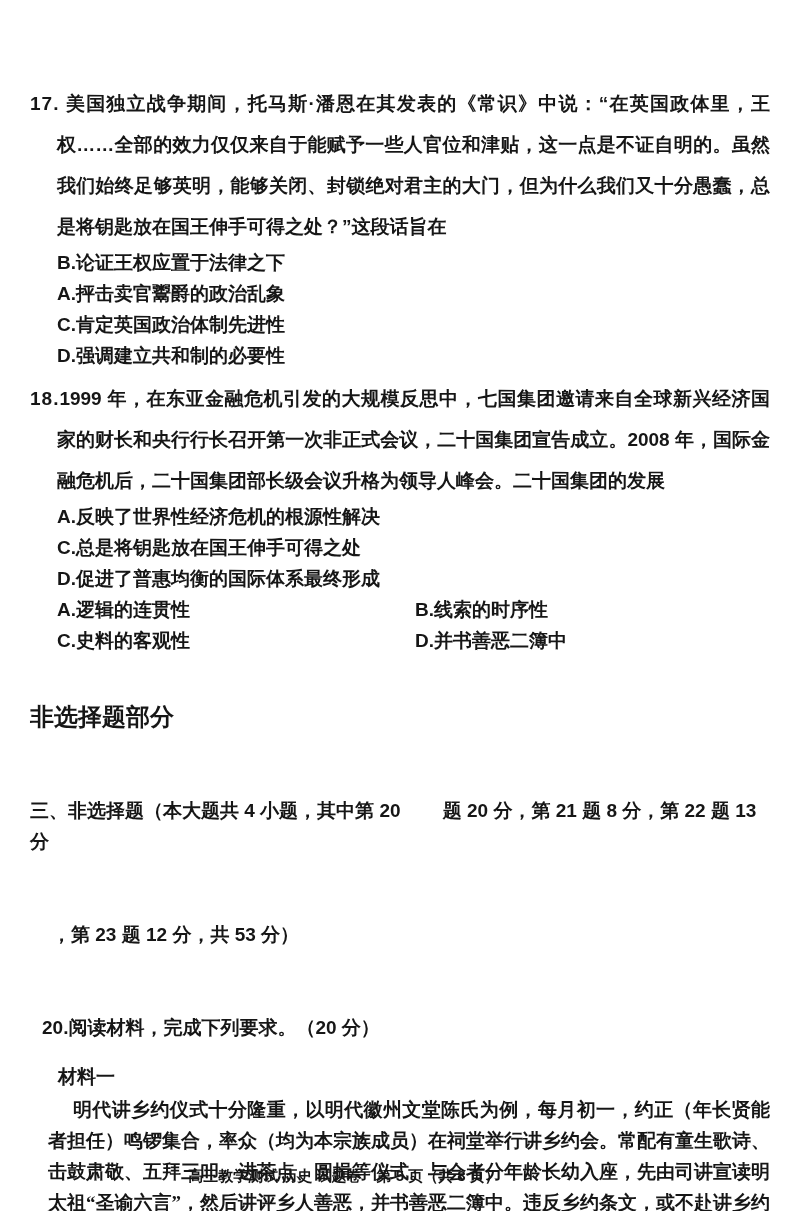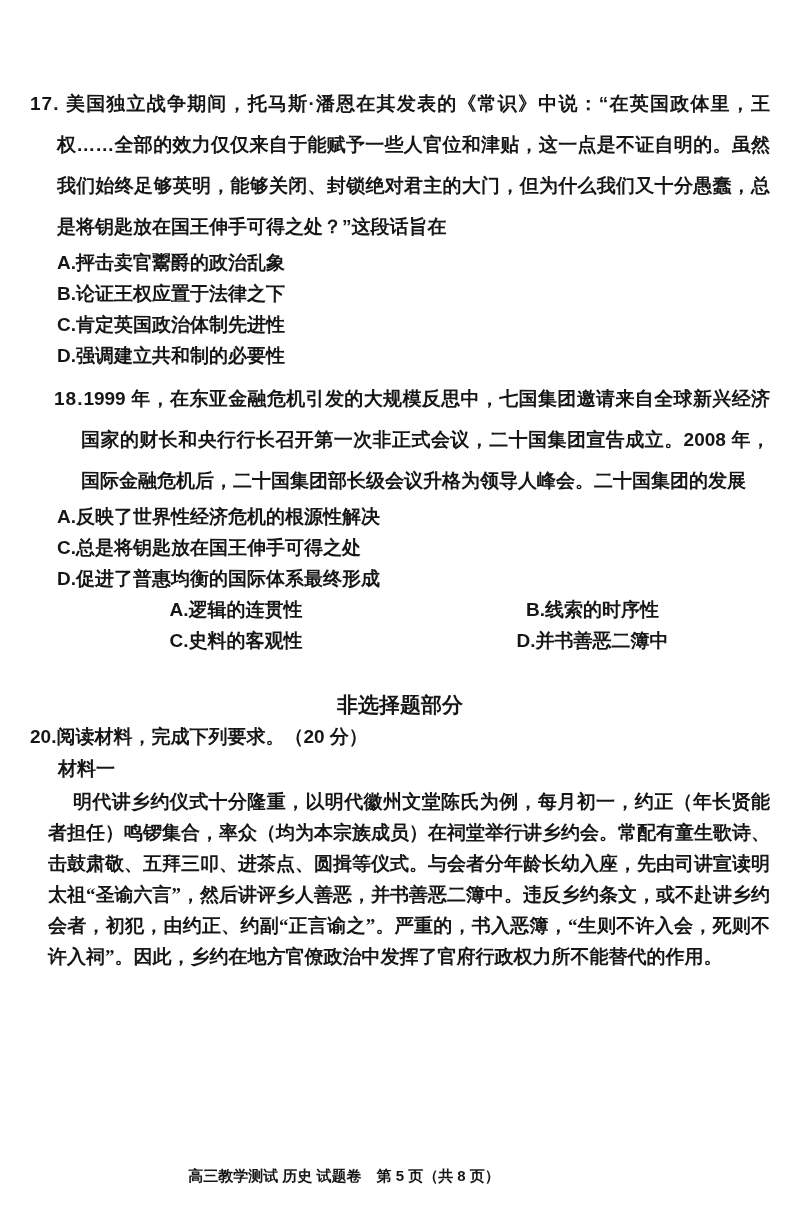--- a/index.html
+++ b/index.html
@@ -38,47 +38,47 @@
     font-size: 19px;
     line-height: 31px;
   }
   .opts2 {
     display: grid;
     grid-template-columns: 358px auto;
     padding-left: 27px;
     font-weight: 700;
     font-size: 19px;
     line-height: 31px;
-    text-align: center;
   }
-  .mt7  { margin-top: 7px; margin-left: 24px; }
+  .mt7  { margin-top: 7px; }
   .mt1  { margin-top: 1px; }
   
   .section-header {
-    margin-top: 32px;
-    text-align: center;
+    margin-top: 44px;
+    text-align: left;
     font-weight: 700;
-    font-size: 21px;
+    font-size: 24px;
     line-height: 33px;
   }
   .section-intro {
     font-weight: 700;
     font-size: 19px;
     line-height: 31px;
     white-space: pre-wrap;
   }
   .section-intro .line2 { padding-left: 22px; }
   
   .q20-prompt {
     font-weight: 700;
     font-size: 19px;
     line-height: 31px;
+    margin-left: 12px;
   }
   .material-label {
-    margin-top: 1px;
+    margin-top: 18px;
     padding-left: 28px;
     font-weight: 700;
     font-size: 19px;
     line-height: 31px;
   }
   .material-text {
     margin-top: 2px;
     padding-left: 18px;
     font-family: "Liberation Serif", "DejaVu Serif", serif;
     font-weight: 600;
@@ -102,22 +102,22 @@
 </head>
 <body>
 
 <div class="page">
 
   <div class="q">
     <span class="qnum">17.</span>
     <span>美国独立战争期间，托马斯·潘恩在其发表的《常识》中说：“在英国政体里，王权……全部的效力仅仅来自于能赋予一些人官位和津贴，这一点是不证自明的。虽然我们始终足够英明，能够关闭、封锁绝对君主的大门，但为什么我们又十分愚蠢，总是将钥匙放在国王伸手可得之处？”这段话旨在</span>
   </div>
   <div class="opts">
+    <div>B.论证王权应置于法律之下</div>
     <div>A.抨击卖官鬻爵的政治乱象</div>
-    <div>B.论证王权应置于法律之下</div>
     <div>C.肯定英国政治体制先进性</div>
     <div>D.强调建立共和制的必要性</div>
   </div>
 
   <div class="q mt7">
     <span class="qnum">18.</span><span>1999 年，在东亚金融危机引发的大规模反思中，七国集团邀请来自全球新兴经济国家的财长和央行行长召开第一次非正式会议，二十国集团宣告成立。2008 年，国际金融危机后，二十国集团部长级会议升格为领导人峰会。二十国集团的发展</span>
   </div>
   <div class="opts">
     <div>A.反映了世界性经济危机的根源性解决</div>
     <div>C.总是将钥匙放在国王伸手可得之处</div>
@@ -125,20 +125,24 @@
   </div>
 
   <div class="opts2">
     <div>A.逻辑的连贯性</div>
     <div>B.线索的时序性</div>
     <div>C.史料的客观性</div>
     <div>D.并书善恶二簿中</div>
   </div>
 
   <div class="section-header">非选择题部分</div>
+  <div class="section-intro">
+    <div class="line1">三、非选择题（本大题共 4 小题，其中第 20        题 20 分，第 21 题 8 分，第 22 题 13 分</div>
+    <div class="line2">，第 23 题 12 分，共 53 分）</div>
+  </div>
 
   <div class="q20-prompt">20.阅读材料，完成下列要求。（20 分）</div>
   <div class="material-label">材料一</div>
   <div class="material-text">明代讲乡约仪式十分隆重，以明代徽州文堂陈氏为例，每月初一，约正（年长贤能者担任）鸣锣集合，率众（均为本宗族成员）在祠堂举行讲乡约会。常配有童生歌诗、击鼓肃敬、五拜三叩、进茶点、圆揖等仪式。与会者分年龄长幼入座，先由司讲宣读明太祖“圣谕六言”，然后讲评乡人善恶，并书善恶二簿中。违反乡约条文，或不赴讲乡约会者，初犯，由约正、约副“正言谕之”。严重的，书入恶簿，“生则不许入会，死则不许入祠”。因此，乡约在地方官僚政治中发挥了官府行政权力所不能替代的作用。</div>
 
 </div>
 
 <div class="footer">高三教学测试 历史 试题卷　第 5 页（共 8 页）</div>
 
 </body></html>

